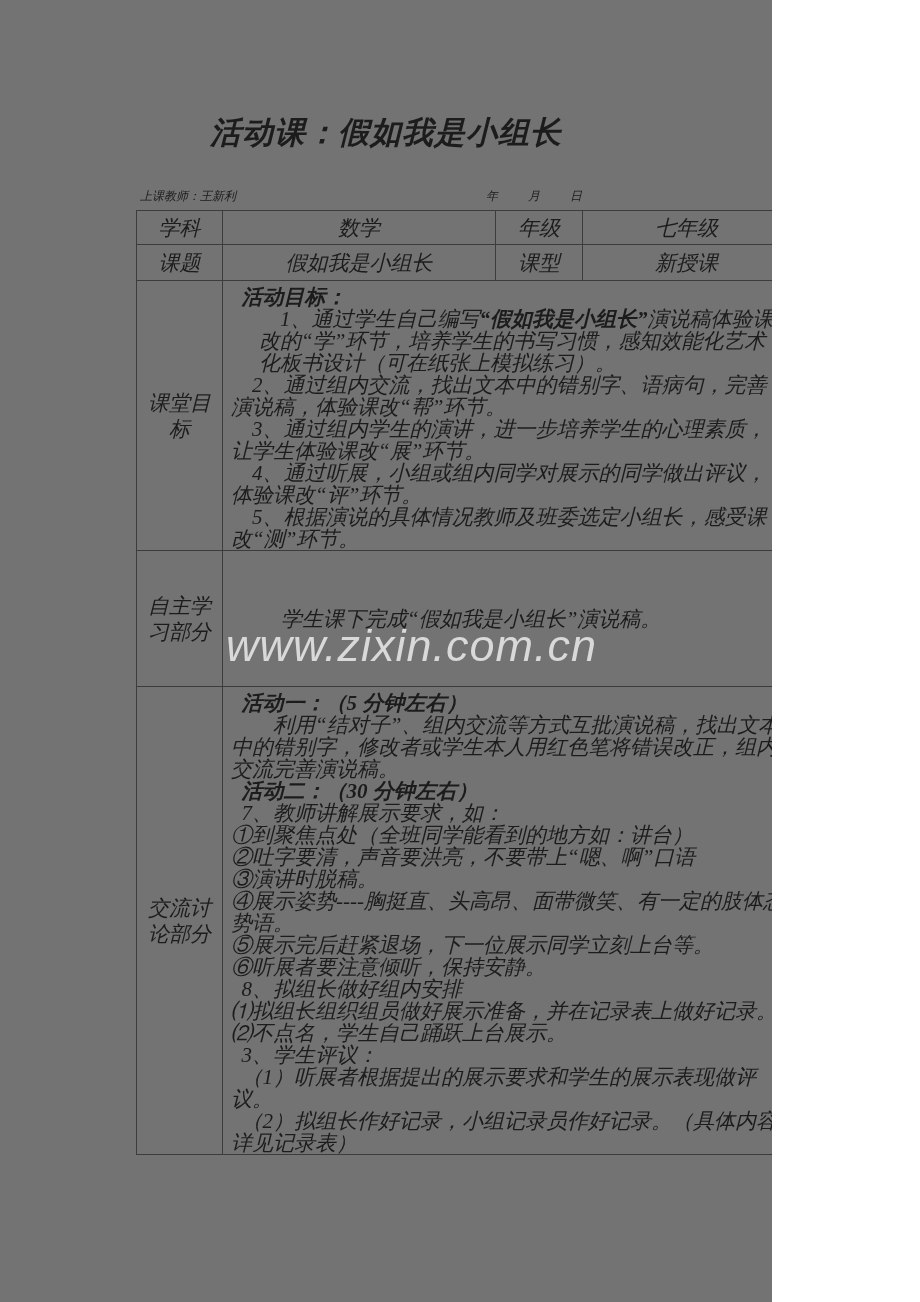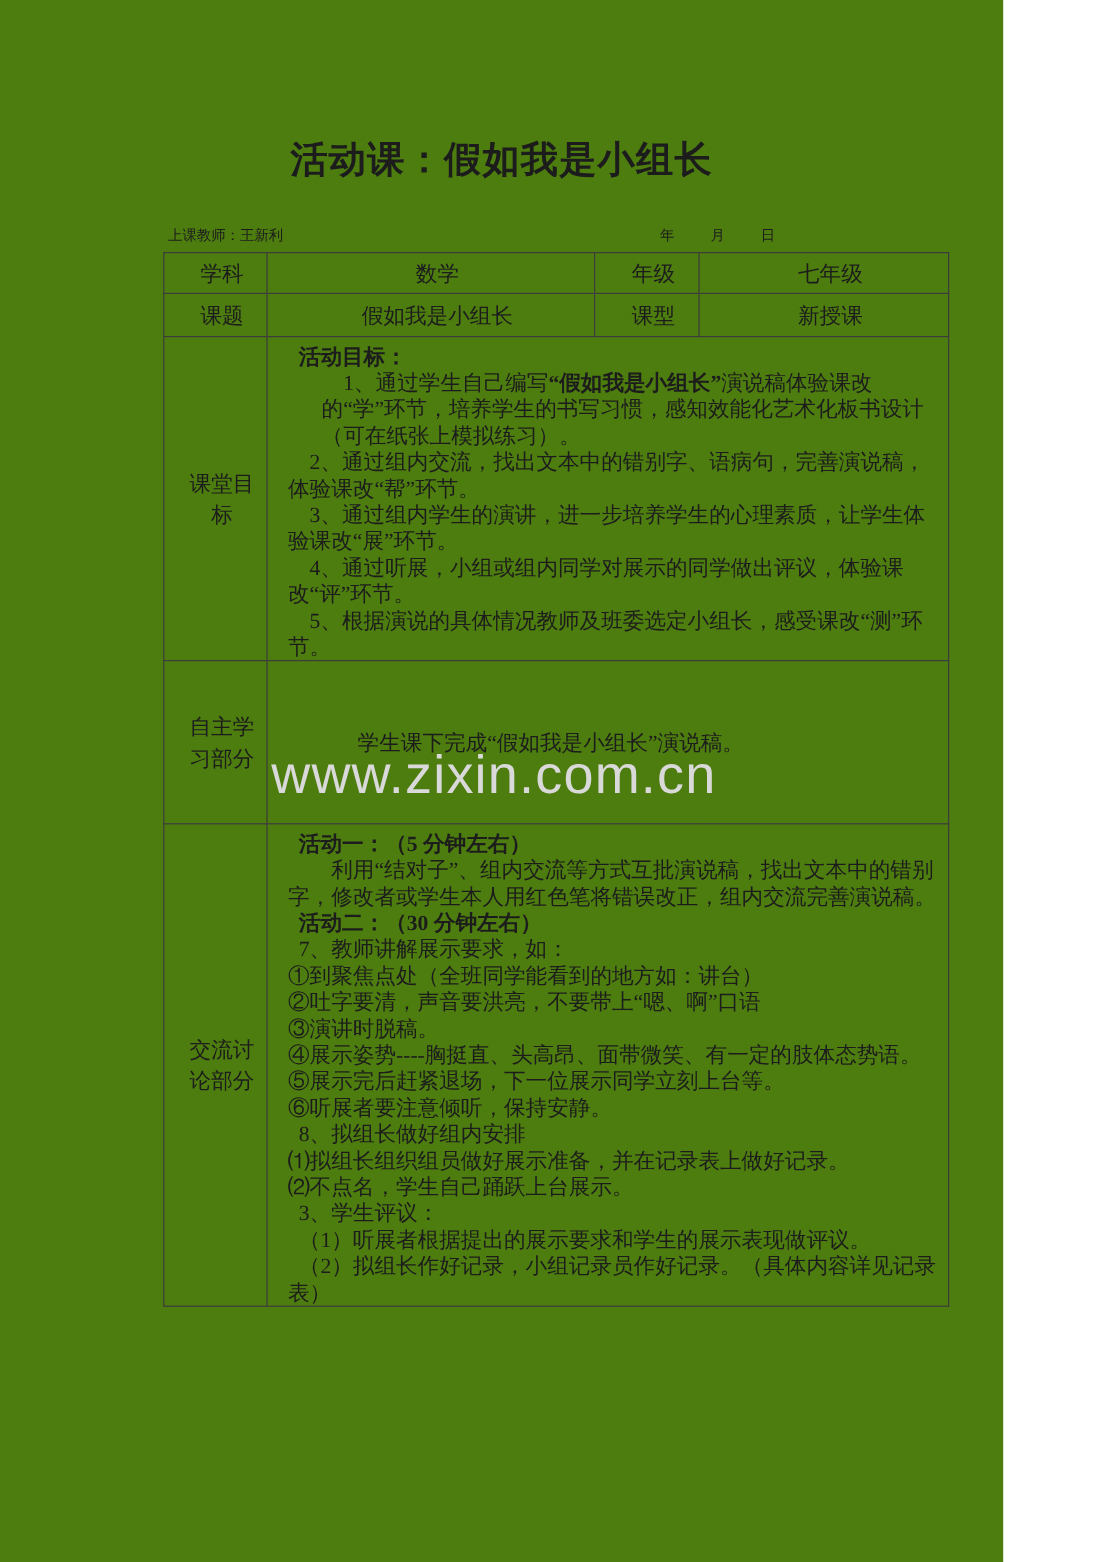--- a/index.html
+++ b/index.html
@@ -1,22 +1,23 @@
 <!DOCTYPE html>
 <html><head>
 <meta charset="utf-8">
 <style>
   html,body{margin:0;padding:0;background:#ffffff;}
   .page{
     position:relative;
-    width:836px;height:1302px;
-    background:#4d7c0f;
+    width:772px;height:1302px;
+    background:#737373;
     overflow:hidden;
     font-family:"Liberation Serif","DejaVu Serif",serif;
     color:#1c1c1c;
+    font-style:italic;
   }
   .doc-title{
     margin:112px 0 0 0;
     height:42px;line-height:42px;
     text-align:center;
     font-size:31px;font-weight:700;
     letter-spacing:1px;
   }
   .byline{
     margin:30px 190px 0 140px;
@@ -26,23 +27,22 @@
   }
   .date-group{display:flex;gap:30px;}
   table.sheet{
     margin:2px 0 0 136px;
     border-collapse:collapse;
     table-layout:fixed;
     width:654px;
   }
   table.sheet td{
     border:1.6px solid #3c3c3c;
-    font-size:18px;
+    font-size:21px;
     overflow:hidden;
-    padding-left:17px;
   }
   td.lbl{
     text-align:center;vertical-align:middle;
     padding:0 6px;line-height:26px;
   }
   td.val{
     text-align:center;vertical-align:middle;
     padding:0 6px;
   }
   td.rich{

